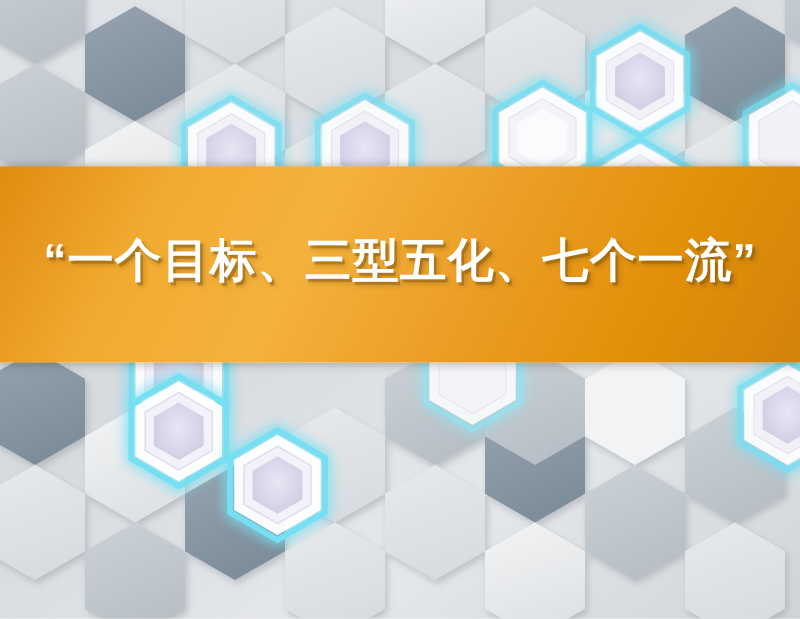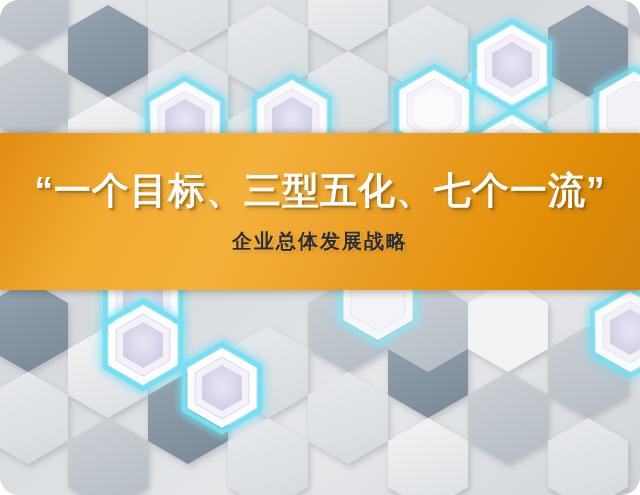--- a/index.html
+++ b/index.html
@@ -11,21 +11,20 @@
   body {
     font-family: "Liberation Sans", "DejaVu Sans", sans-serif;
   }
 
   .slide {
     position: relative;
     width: 640px;
     height: 495px;
     overflow: hidden;
     background: linear-gradient(135deg, #dfe2e5 0%, #d4d8dd 35%, #e4e6e8 60%, #d2d6da 100%);
-    border-radius: 19px;
   }
 
   
   .hex-layer {
     position: absolute;
     inset: 0;
     overflow: hidden;
   }
   .hex-layer svg {
     position: absolute;
@@ -257,16 +256,15 @@
           <polygon points="0,-44 38,-22 38,22 0,44 -38,22 -38,-22" stroke="#76dff2" stroke-width="4" filter="url(#glowF)" opacity="0.85"></polygon>
           <polygon points="0,-40 34.6,-20 34.6,20 0,40 -34.6,20 -34.6,-20" fill="#ffffff" opacity="0.88"></polygon>
           <polygon points="0,-31 26.8,-15.5 26.8,15.5 0,31 -26.8,15.5 -26.8,-15.5" fill="#f2f1f8" stroke="#e5e2f0" stroke-width="1"></polygon>
         </g>
       </g>
     </svg>
   </div>
 
   <div class="banner">
     <h1 class="banner-title">“一个目标、三型五化、七个一流”</h1>
-    <h2 class="banner-subtitle">企业总体发展战略</h2>
   </div>
 
 </div>
 
 </body></html>

